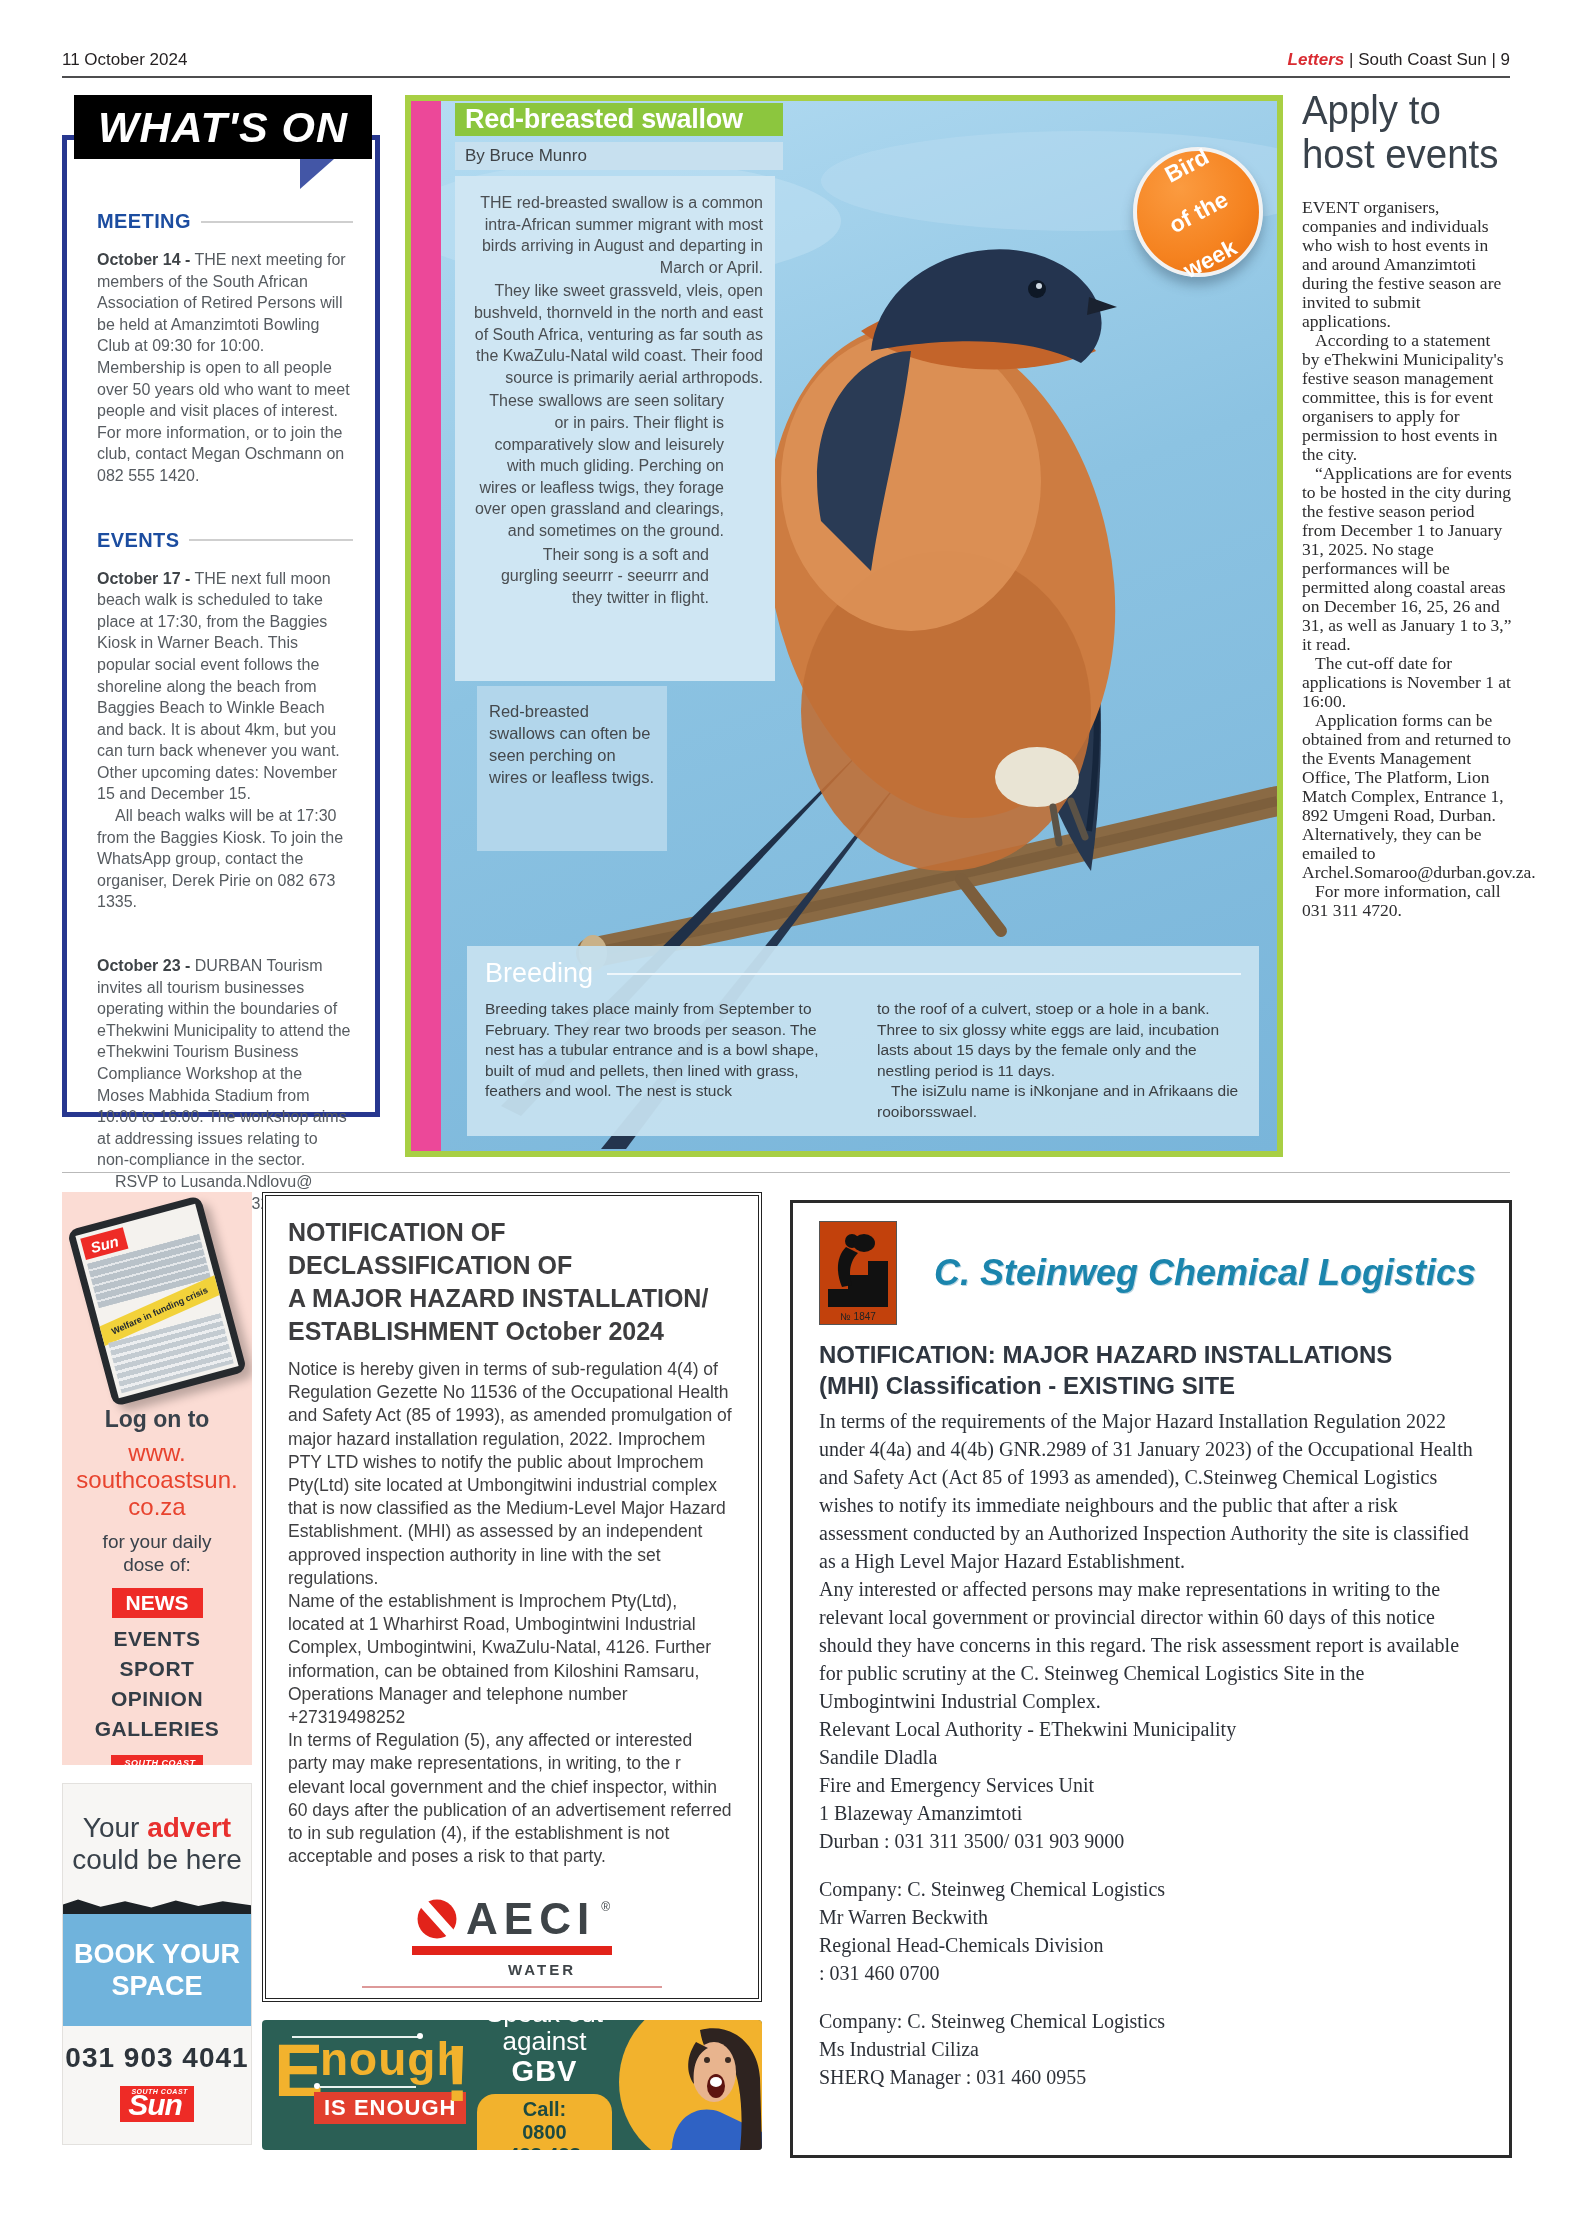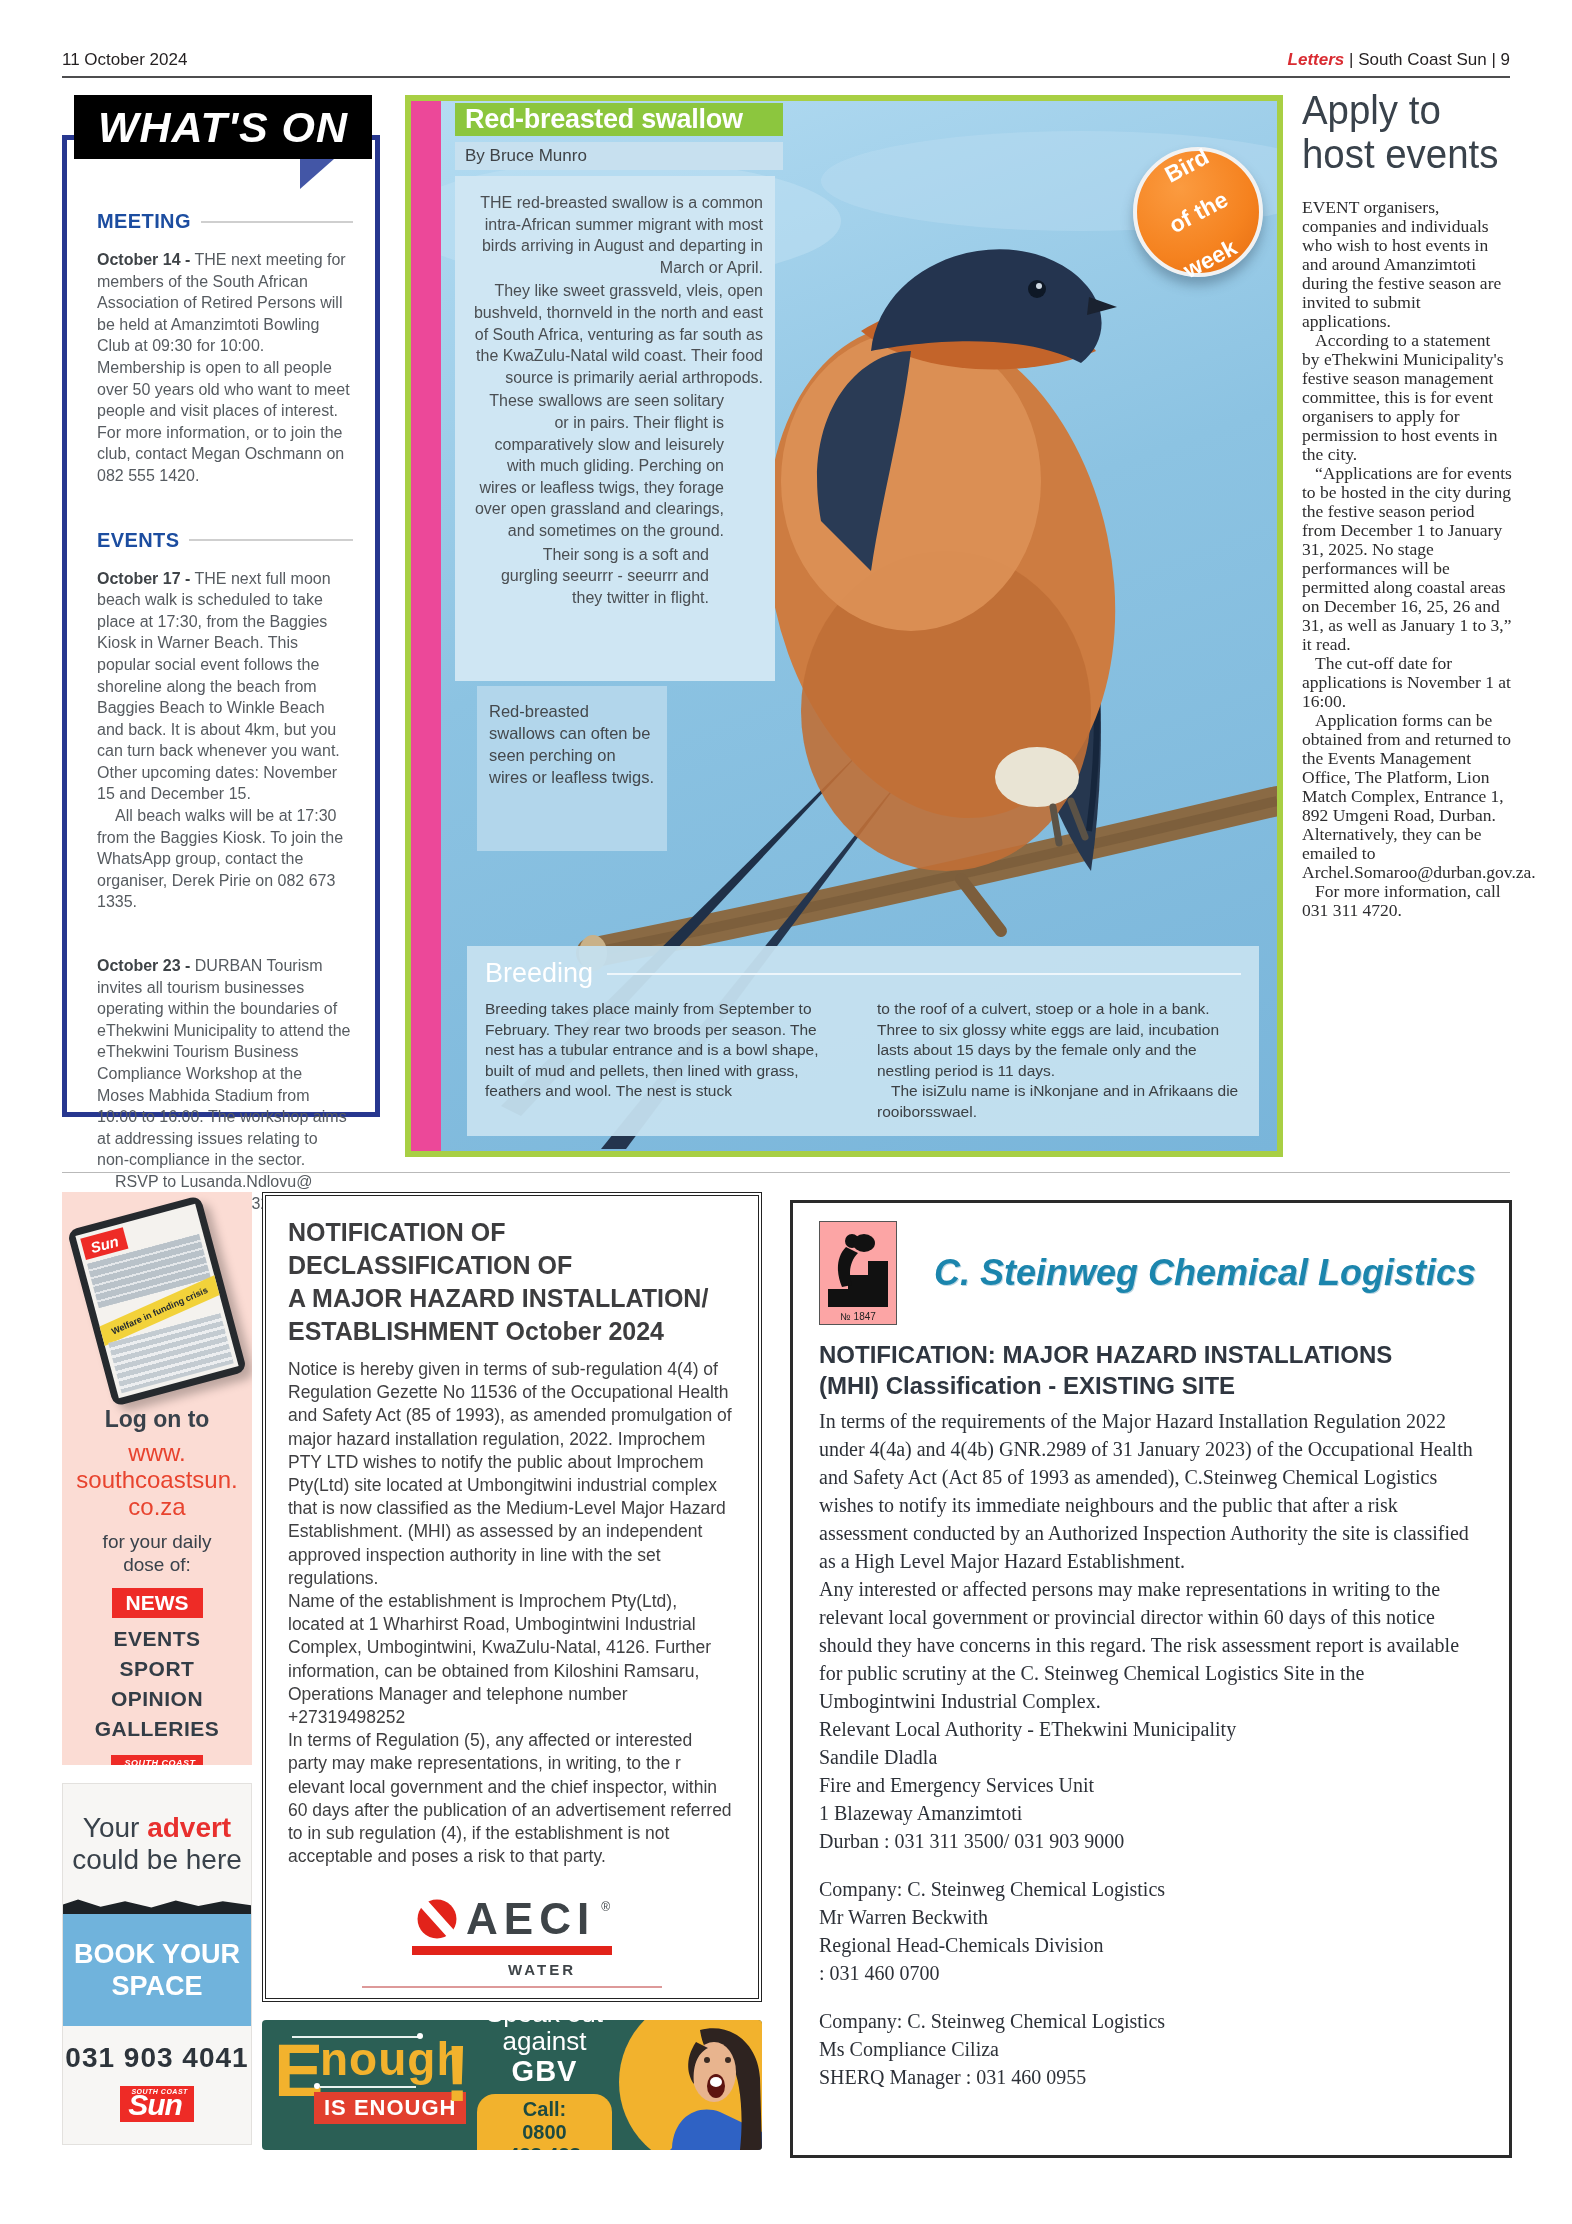--- a/index.html
+++ b/index.html
@@ -119,21 +119,21 @@
   .gbv-mid{flex:1;text-align:center;color:#fff;}
   .gbv-speak{font-size:26px;line-height:28px;}
   .gbv-gbv{font-size:29px;font-weight:700;letter-spacing:1px;}
   .gbv-pill{display:inline-block;background:#f2b22d;border-radius:18px;color:#1d4a41;
             font-weight:700;font-size:20px;padding:4px 26px;margin-top:6px;}
   .gbv-right{position:relative;width:150px;height:100%;flex:none;}
 
   
   .stw-box{border:3px solid #2a2a2a;background:#fff;box-sizing:border-box;padding:18px 26px;}
   .stw-logo-row{display:flex;align-items:center;gap:30px;}
-  .stw-icon{width:78px;height:104px;border:1px solid #555;box-sizing:border-box;background:#fca5a5;
+  .stw-icon{width:78px;height:104px;border:1px solid #555;box-sizing:border-box;background:#c2410c;
             display:flex;flex-direction:column;align-items:center;justify-content:flex-end;}
   .stw-no{font-size:10px;color:#222;margin:2px 0;}
   .stw-name{flex:1;text-align:center;font-size:36px;font-weight:700;font-style:italic;color:#1b85ad;
             text-shadow:1px 1px 0 #bcd6e2;}
   .stw-head{font-size:24px;line-height:31px;font-weight:700;color:#2f3640;margin-top:14px;}
   .stw-p{font-family:"Liberation Serif",serif;font-size:20px;line-height:28px;color:#2d3138;margin:0;}
   .stw-contact{font-family:"Liberation Serif",serif;font-size:20px;line-height:28px;color:#2d3138;min-height:20px;}
 </style>
 </head>
 <body>
@@ -391,17 +391,17 @@
     <div class="stw-contact">Fire and Emergency Services Unit</div>
     <div class="stw-contact">1 Blazeway Amanzimtoti</div>
     <div class="stw-contact">Durban  : 031 311 3500/ 031 903 9000</div>
     <div class="stw-contact"></div>
     <div class="stw-contact">Company: C. Steinweg Chemical Logistics</div>
     <div class="stw-contact">Mr Warren Beckwith</div>
     <div class="stw-contact">Regional Head-Chemicals Division</div>
     <div class="stw-contact"> : 031 460 0700</div>
     <div class="stw-contact"></div>
     <div class="stw-contact">Company: C. Steinweg Chemical Logistics</div>
-    <div class="stw-contact">Ms Compliance Ciliza</div>
+    <div class="stw-contact">Ms Industrial Ciliza</div>
     <div class="stw-contact">SHERQ Manager  : 031 460 0955</div>
   </div>
 
 </div>
 
 </body></html>

